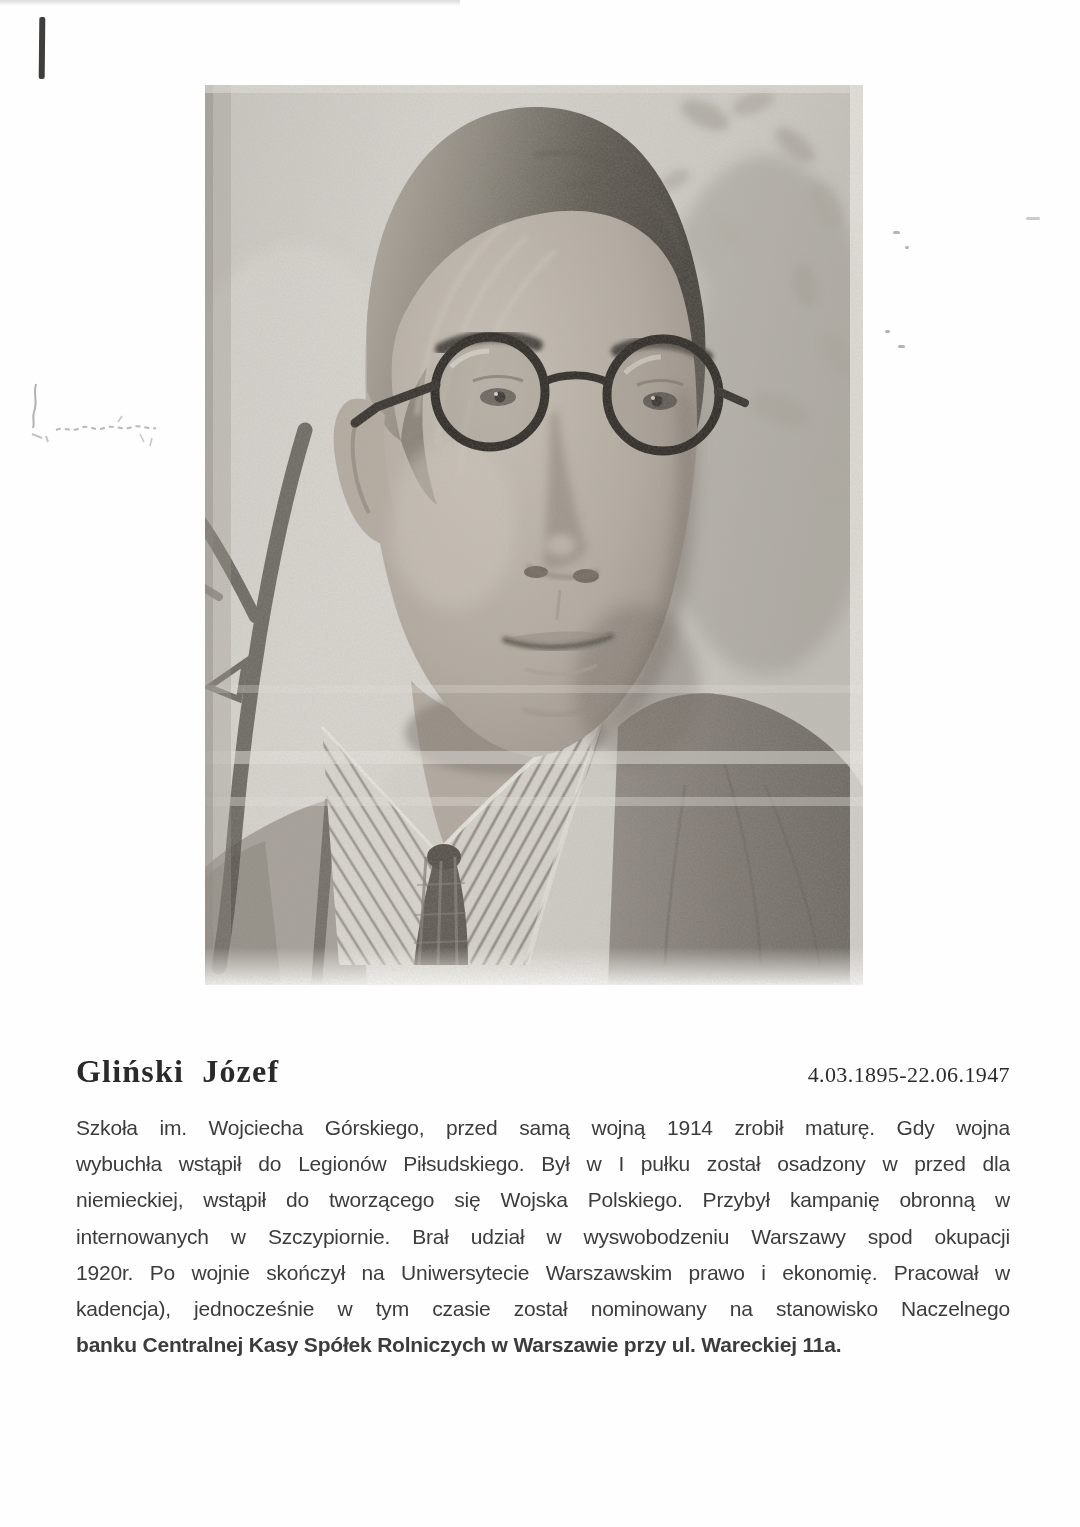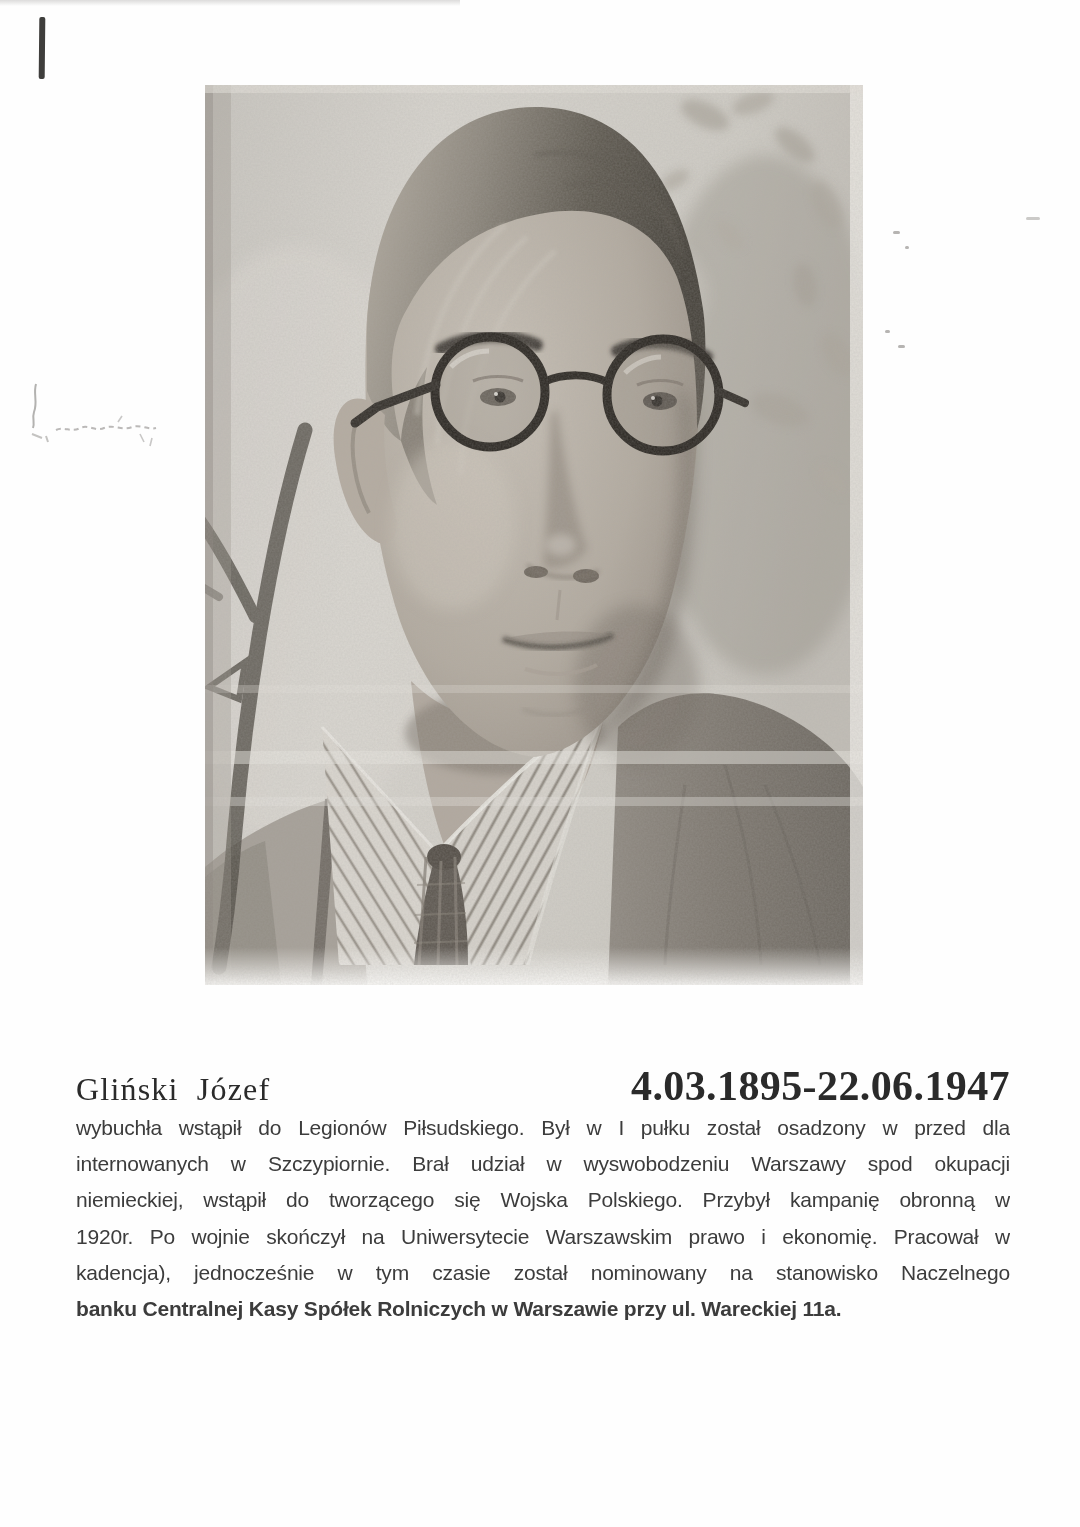--- a/index.html
+++ b/index.html
@@ -15,22 +15,22 @@
   .scribbles{position:absolute;left:22px;top:378px;}
   
   figure.photo{position:absolute;left:205px;top:85px;width:658px;height:900px;margin:0;padding:0;}
   figure.photo svg{display:block;width:658px;height:900px;}
   
   .caption-row{
     position:absolute;left:76px;right:70px;top:1042px;
     display:flex;justify-content:space-between;align-items:baseline;
     font-family:"Liberation Serif","DejaVu Serif",serif;color:#2a2a2a;
   }
-  .person-name{font-size:32px;font-weight:400;margin:0;letter-spacing:1.2px;word-spacing:9px;}
-  .life-dates{font-size:42px;font-weight:700;letter-spacing:.4px;margin-top:20px;}
+  .person-name{font-size:32px;font-weight:700;margin:0;letter-spacing:1.2px;word-spacing:9px;}
+  .life-dates{font-size:22px;font-weight:400;letter-spacing:.4px;margin-top:20px;}
   
   .bio{
     position:absolute;left:76px;right:70px;top:1110px;
     font-size:21px;line-height:36.2px;letter-spacing:-.2px;
     color:#3c3c3c;
   }
   .bio .line{text-align:justify;text-align-last:justify;white-space:normal;overflow:hidden;height:36.2px;}
   .bio .line.last{text-align-last:left;font-weight:bold;}
 </style>
 </head>
@@ -234,21 +234,22 @@
       <rect x="0" y="0" width="658" height="900" filter="url(#grain)" opacity=".5"></rect>
     </svg>
   </figure>
 
   <div class="caption-row">
     <h1 class="person-name">Gliński  Józef</h1>
     <div class="life-dates">4.03.1895-22.06.1947</div>
   </div>
 
   <div class="bio" id="bio">
+      <div class="line">Szkoła im. Wojciecha Górskiego, przed samą wojną 1914 zrobił maturę. Gdy wojna</div>
       <div class="line">wybuchła wstąpił do Legionów Piłsudskiego. Był w I pułku został osadzony w przed dla</div>
+      <div class="line">niemieckiej, wstąpił do tworzącego się Wojska Polskiego. Przybył kampanię obronną w</div>
       <div class="line">internowanych w Szczypiornie. Brał udział w wyswobodzeniu Warszawy spod okupacji</div>
-      <div class="line">niemieckiej, wstąpił do tworzącego się Wojska Polskiego. Przybył kampanię obronną w</div>
       <div class="line">1920r. Po wojnie skończył na Uniwersytecie Warszawskim prawo i ekonomię. Pracował w</div>
       <div class="line">kadencja), jednocześnie w tym czasie został nominowany na stanowisko Naczelnego</div>
       <div class="line last">banku Centralnej Kasy Spółek Rolniczych w Warszawie przy ul. Wareckiej 11a.</div>
     </div>
 
 </div>
 
 </body></html>

